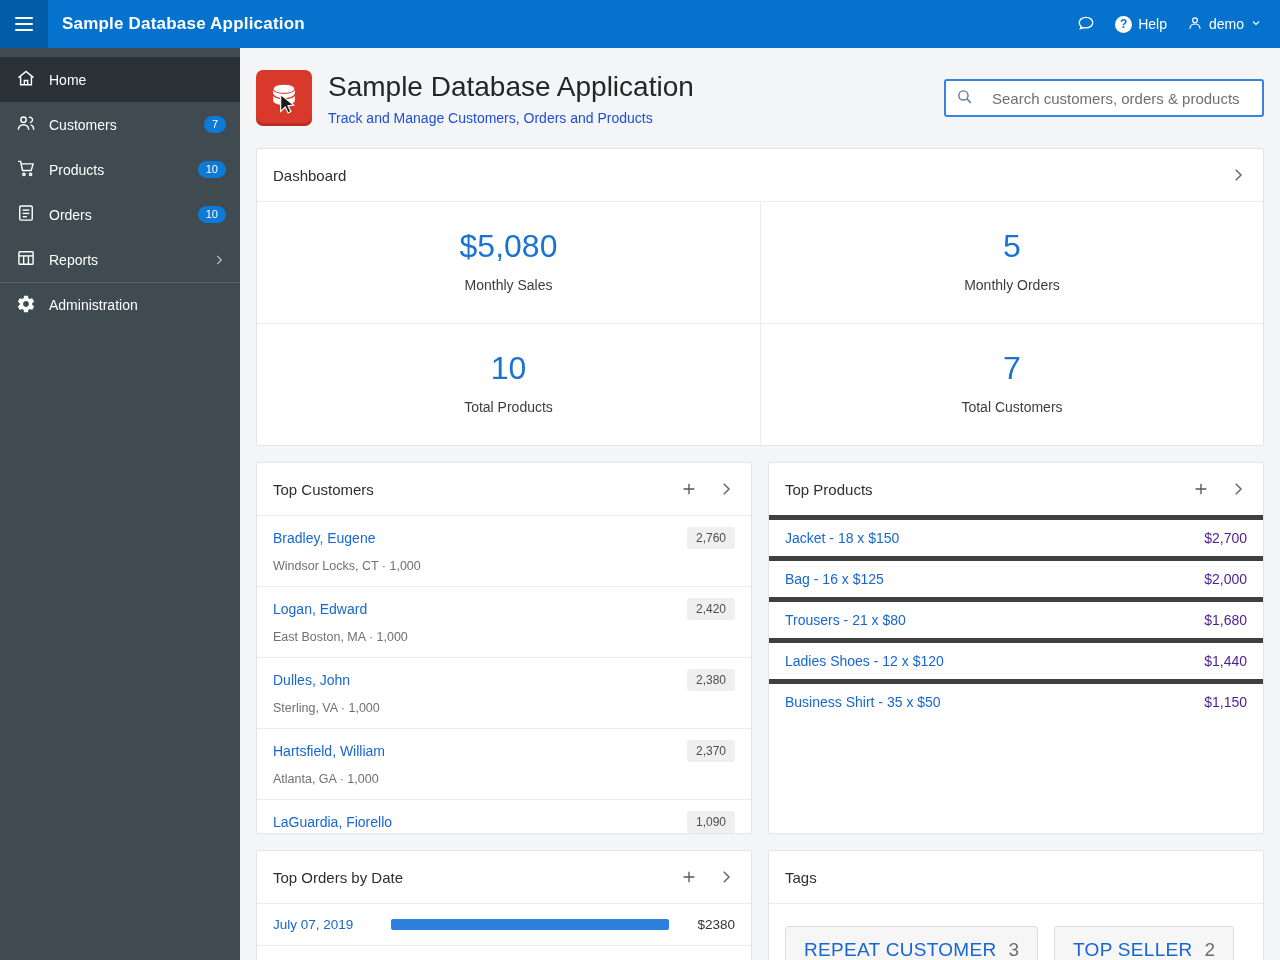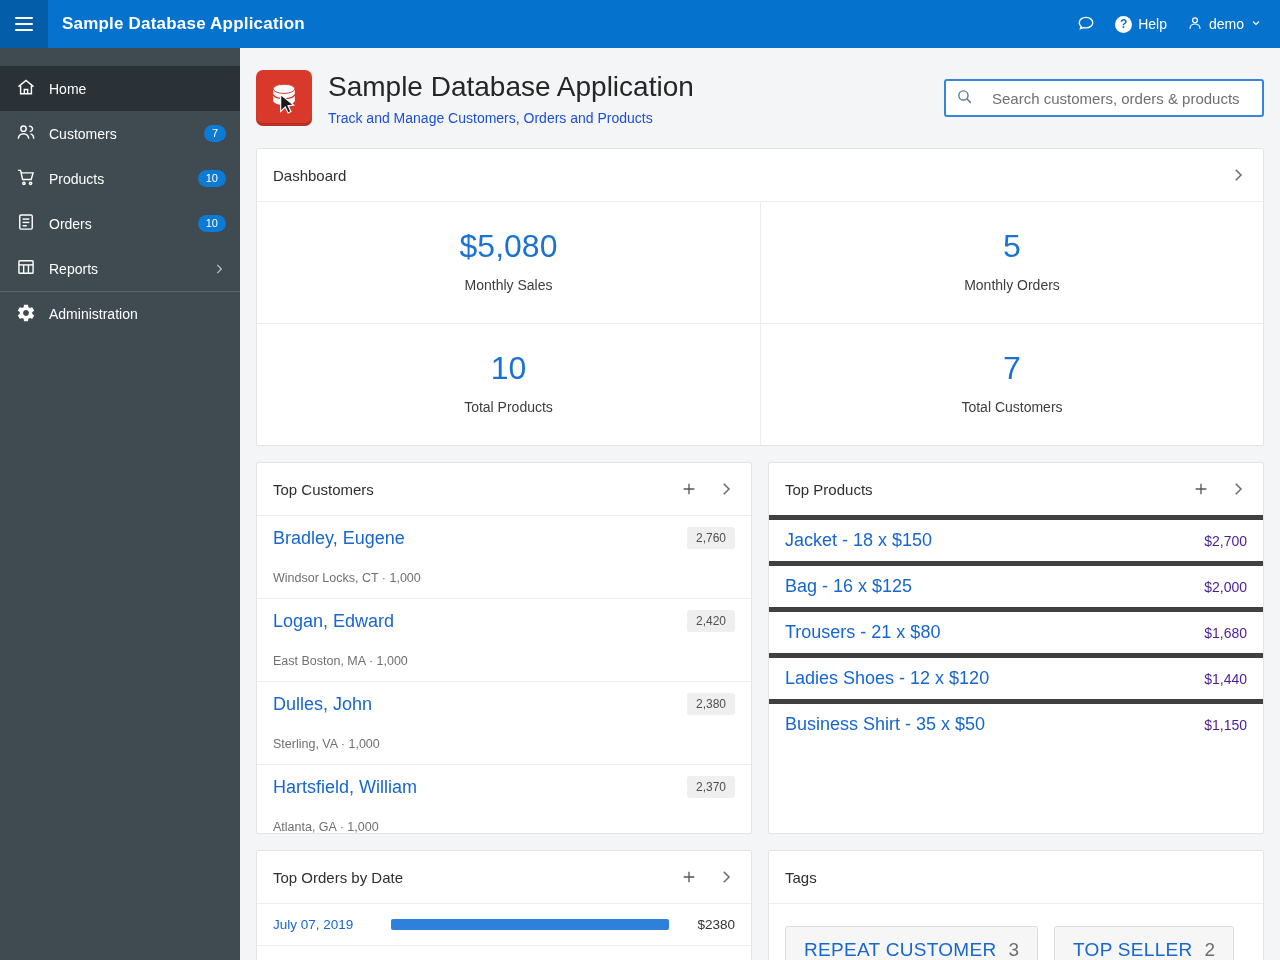--- a/index.html
+++ b/index.html
@@ -11,21 +11,21 @@
   .hamburger { width:48px; height:48px; background:rgba(0,0,0,0.18); display:flex; align-items:center; justify-content:center; cursor:pointer; flex-shrink:0; }
   .hamburger span { display:block; width:18px; height:2px; background:#fff; margin:2px 0; border-radius:1px; }
   .hamburger .bars { display:flex; flex-direction:column; }
   .topbar-title { margin-left:14px; font-size:17px; font-weight:700; letter-spacing:.2px; }
   .topbar-right { margin-left:auto; display:flex; align-items:center; gap:20px; padding-right:18px; font-size:14px; }
   .tb-item { display:flex; align-items:center; gap:6px; cursor:pointer; }
   .help-circle { width:17px; height:17px; border-radius:50%; background:#fff; color:#0572CE; font-size:12px; font-weight:700; display:flex; align-items:center; justify-content:center; }
 
   
   .layout { display:flex; height:912px; }
-  .sidebar { width:240px; flex-shrink:0; background:#3F4A51; padding-top:18px; }
+  .sidebar { width:240px; flex-shrink:0; background:#3F4A51; padding-top:9px; }
   .nav-item { height:45px; display:flex; align-items:center; gap:13px; padding:0 14px 0 16px; color:#fff; font-size:14px; cursor:pointer; }
   .nav-item.active { background:#2A3238; }
   .nav-item svg { flex-shrink:0; }
   .nav-badge { margin-left:auto; background:#0d7ad6; color:#fff; font-size:11px; line-height:1; padding:3px 8px; border-radius:9px; }
   .nav-chevron { margin-left:auto; display:flex; }
   .nav-sep { border-top:1px solid rgba(255,255,255,0.14); }
 
   
   .main { flex:1; padding:16px 16px 0 16px; overflow:hidden; }
   .page-header { display:flex; align-items:center; margin:6px 0 22px; }
@@ -50,23 +50,23 @@
   .stat-value { font-size:32px; color:#1A73D2; margin-bottom:12px; }
   .stat-label { font-size:14px; color:#3d3d3d; }
 
   .cards-row { display:flex; gap:16px; margin-bottom:16px; }
   .half-card { flex:1; min-width:0; }
   .h372 { height:372px; overflow:hidden; }
   .h300 { height:300px; overflow:hidden; }
 
   .customer-row { padding:11px 16px 13px; border-top:1px solid #EDEDED; cursor:pointer; }
   .row-top { display:flex; align-items:center; justify-content:space-between; }
-  .link-text { color:#1766D1; font-size:18px; text-decoration:none; }
+  .link-text { color:#1766D1; font-size:14px; text-decoration:none; }
   .count-badge { background:#EFEFEF; color:#4f4f4f; font-size:12px; padding:4px 9px; border-radius:3px; }
-  .customer-detail { font-size:12.5px; color:#707070; margin-top:22px; }
+  .customer-detail { font-size:12.5px; color:#707070; margin-top:10px; }
 
   .product-row { display:flex; align-items:center; justify-content:space-between; padding:10px 16px; border-top:5px solid #404040; font-size:14px; cursor:pointer; }
   .product-value { color:#4c1d95; }
 
   .order-row { display:flex; align-items:center; gap:14px; padding:13px 16px; border-top:1px solid #EDEDED; }
   .order-date { width:104px; flex-shrink:0; font-size:13.5px; }
   .order-bar-track { flex:1; height:11px; }
   .order-bar { height:11px; background:#2F80DC; border-radius:2px; }
   .order-value { width:52px; flex-shrink:0; text-align:right; font-size:13.5px; color:#333; }
 

